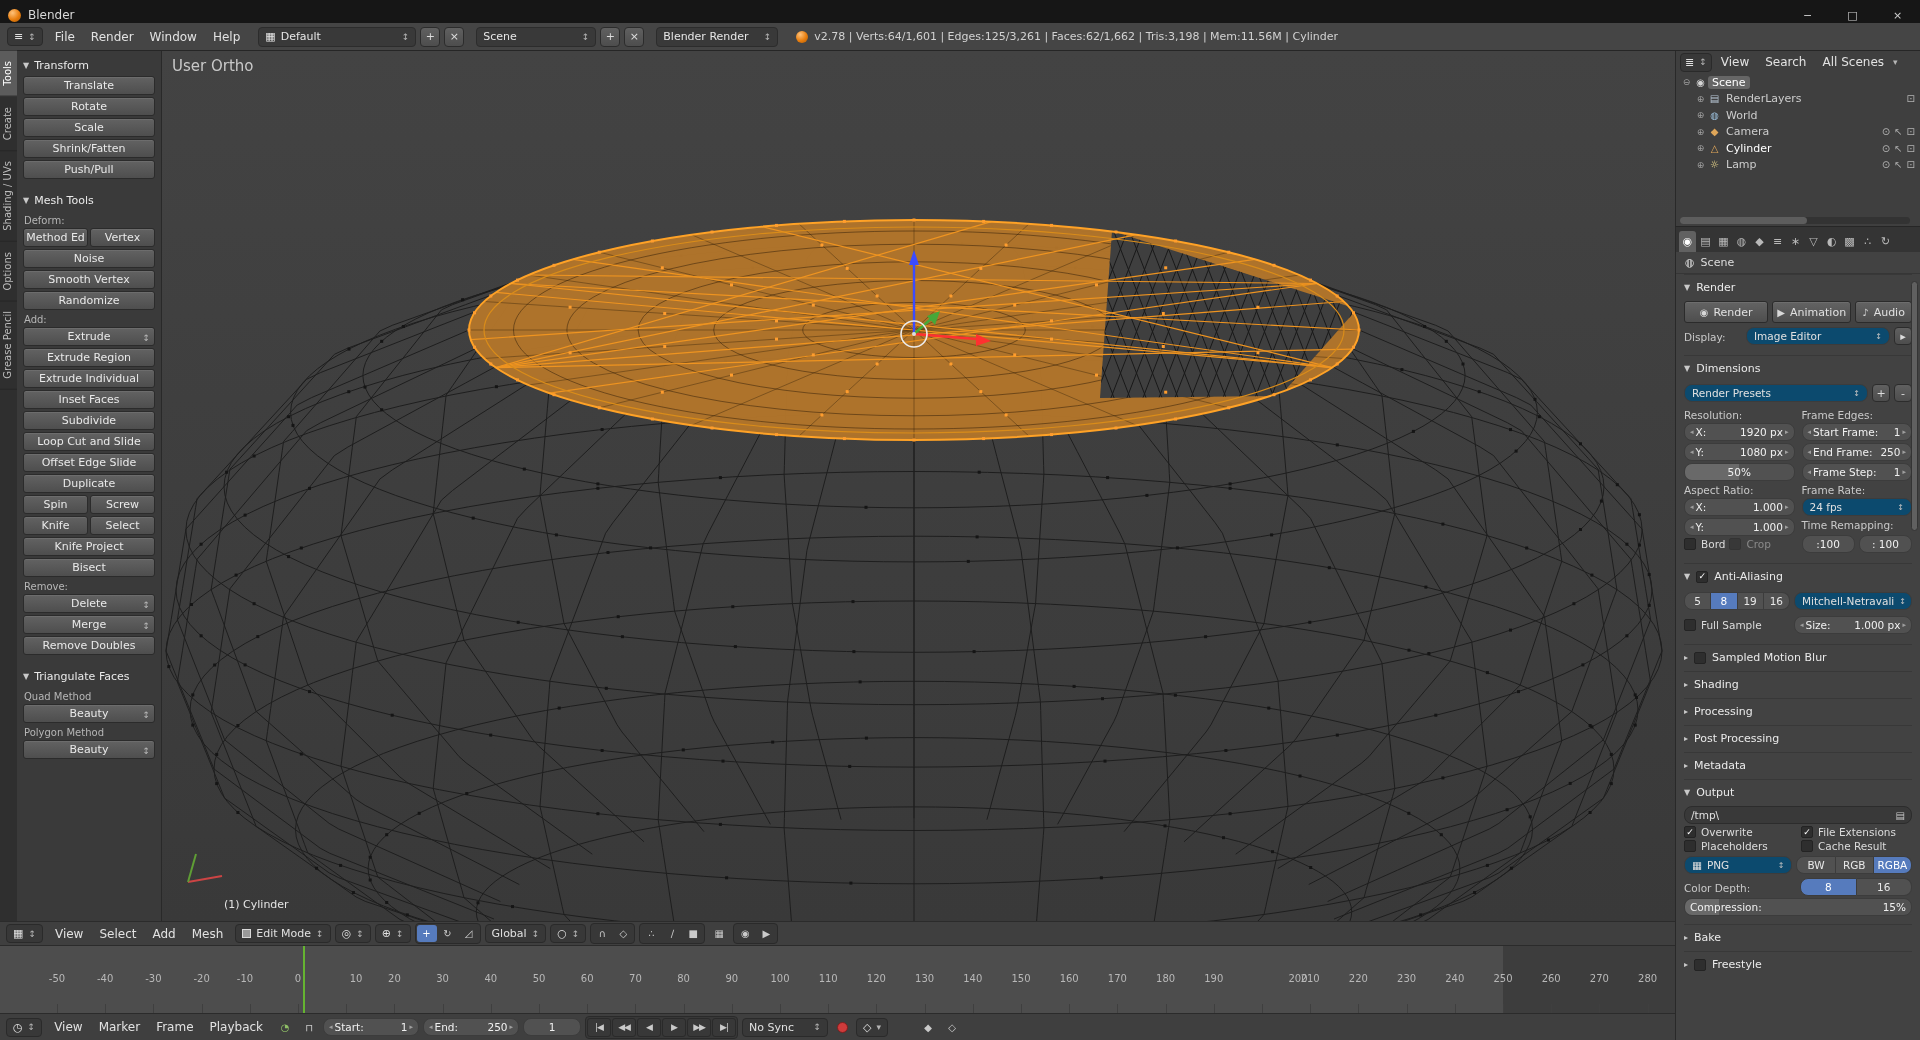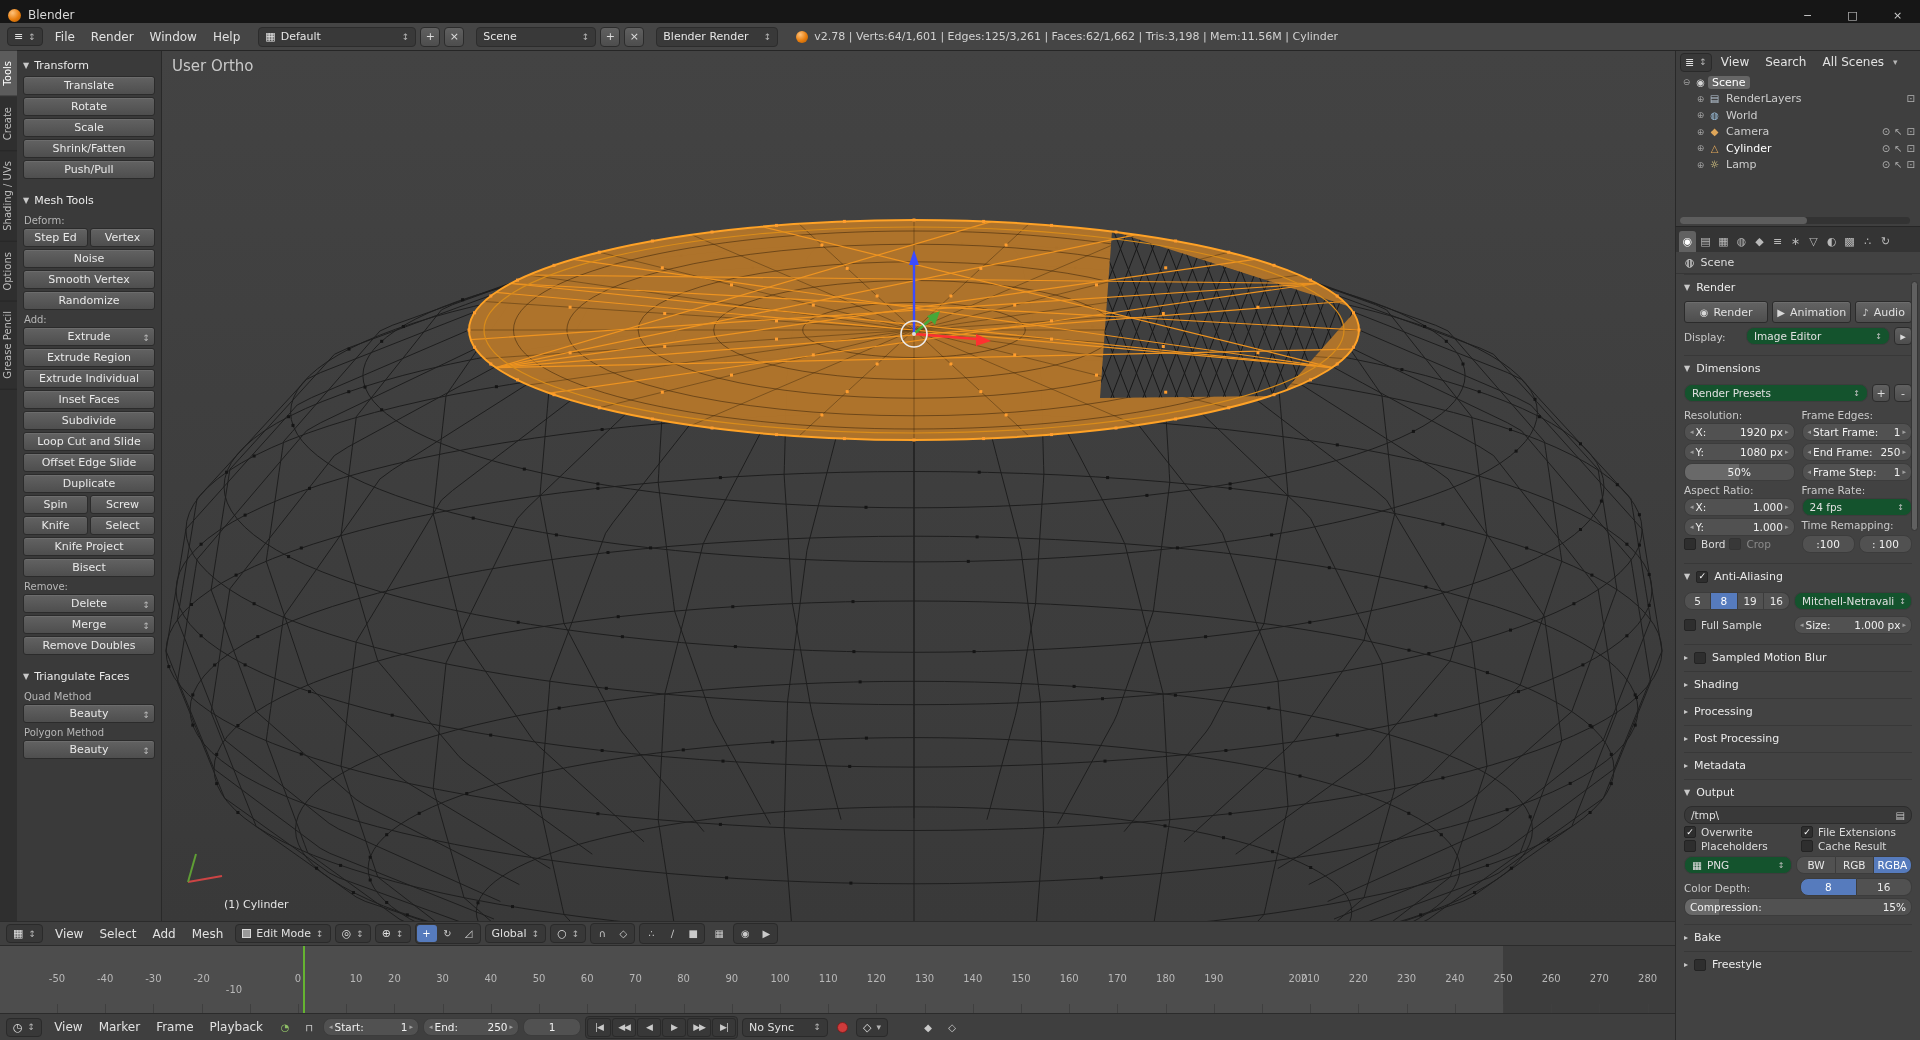--- a/index.html
+++ b/index.html
@@ -70,21 +70,21 @@
 .bic{font-size:10px;color:#d8d8d8}
 .cols{display:flex;gap:7px}
 .col{flex:1;min-width:0}
 .plabel{font-size:10.5px;color:#c9c9c9;margin:3px 0 2px;white-space:nowrap}
 .nf{height:18px;background:#515151;border:1px solid #3c3c3c;border-radius:8px;display:flex;align-items:center;padding:0 5px;font-size:10.5px;color:#f0f0f0;position:relative;overflow:hidden;margin:2px 0;gap:2px}
 .nf .lab{white-space:nowrap;z-index:1}
 .nf .val{margin-left:auto;white-space:nowrap;z-index:1}
 .nf .ctr{margin:0 auto;z-index:1}
 .nf .arr{font-size:7px;color:rgba(255,255,255,.45);z-index:1}
 .fillbar{position:absolute;left:0;top:0;bottom:0;background:rgba(255,255,255,.14)}
-.dd{height:18px;background:#14532d;border:1px solid #3c3c3c;border-radius:8px;display:flex;align-items:center;padding:0 7px;font-size:10.5px;gap:5px;margin:2px 0;white-space:nowrap;overflow:hidden}
+.dd{height:18px;background:#0c4a6e;border:1px solid #3c3c3c;border-radius:8px;display:flex;align-items:center;padding:0 7px;font-size:10.5px;gap:5px;margin:2px 0;white-space:nowrap;overflow:hidden}
 .dd .ddarr{margin-left:auto;font-size:8px;color:#c2c2c2}
 .flex1{flex:1;min-width:0}
 .seg{display:flex}
 .sbtn{flex:1;height:18px;background:#515151;border:1px solid #3c3c3c;border-left:none;color:#e8e8e8;font-size:10.5px;padding:0 2px}
 .seg .sbtn:first-child{border-left:1px solid #3c3c3c;border-radius:8px 0 0 8px}
 .seg .sbtn:last-child{border-radius:0 8px 8px 0}
 .sbtn.active{background:#567bbd;color:#fff}
 .cbx{width:12px;height:12px;min-width:12px;background:#2e2e2e;border:1px solid #232323;border-radius:2px;display:inline-flex;align-items:center;justify-content:center;font-size:9px;color:#fff;line-height:1}
 .cbrow{display:flex;align-items:center;gap:5px;font-size:10.5px;color:#dcdcdc;white-space:nowrap}
 .dim{opacity:.45}
@@ -178,21 +178,21 @@
         <button class="tbtn">Scale</button>
         <button class="tbtn">Shrink/Fatten</button>
         <button class="tbtn">Push/Pull</button>
         <div class="gap"></div>
         <div class="phead">
           <span class="tri">▼</span>
           <span>Mesh Tools</span>
         </div>
         <div class="slabel">Deform:</div>
         <div class="trow">
-          <button class="tbtn">Step Ed</button>
+          <button class="tbtn">Method Ed</button>
           <button class="tbtn">Vertex</button>
         </div>
         <button class="tbtn">Noise</button>
         <button class="tbtn">Smooth Vertex</button>
         <button class="tbtn">Randomize</button>
         <div class="slabel">Add:</div>
         <button class="tbtn tmenu"><span>Extrude</span><span class="ud">↕</span></button>
         <button class="tbtn">Extrude Region</button>
         <button class="tbtn">Extrude Individual</button>
         <button class="tbtn">Inset Faces</button>
@@ -1057,21 +1057,21 @@
   <div class="ruler" id="ruler">
       <div class="rout" style="left: 1503px;"></div>
       <div class="tick" style="left: 57px;">-50</div>
       <div class="tickline" style="left: 57px;"></div>
       <div class="tick" style="left: 105.2px;">-40</div>
       <div class="tickline" style="left: 105.2px;"></div>
       <div class="tick" style="left: 153.4px;">-30</div>
       <div class="tickline" style="left: 153.4px;"></div>
       <div class="tick" style="left: 201.6px;">-20</div>
       <div class="tickline" style="left: 201.6px;"></div>
-      <div class="tick" style="left: 234px; margin-top: 11px;">-10</div>
+      <div class="tick" style="left: 245px;">-10</div>
       <div class="tickline" style="left: 249.8px;"></div>
       <div class="tick" style="left: 298px;">0</div>
       <div class="tickline" style="left: 298px;"></div>
       <div class="tick" style="left: 356px;">10</div>
       <div class="tickline" style="left: 346.2px;"></div>
       <div class="tick" style="left: 394.4px;">20</div>
       <div class="tickline" style="left: 394.4px;"></div>
       <div class="tick" style="left: 442.6px;">30</div>
       <div class="tickline" style="left: 442.6px;"></div>
       <div class="tick" style="left: 490.8px;">40</div>

